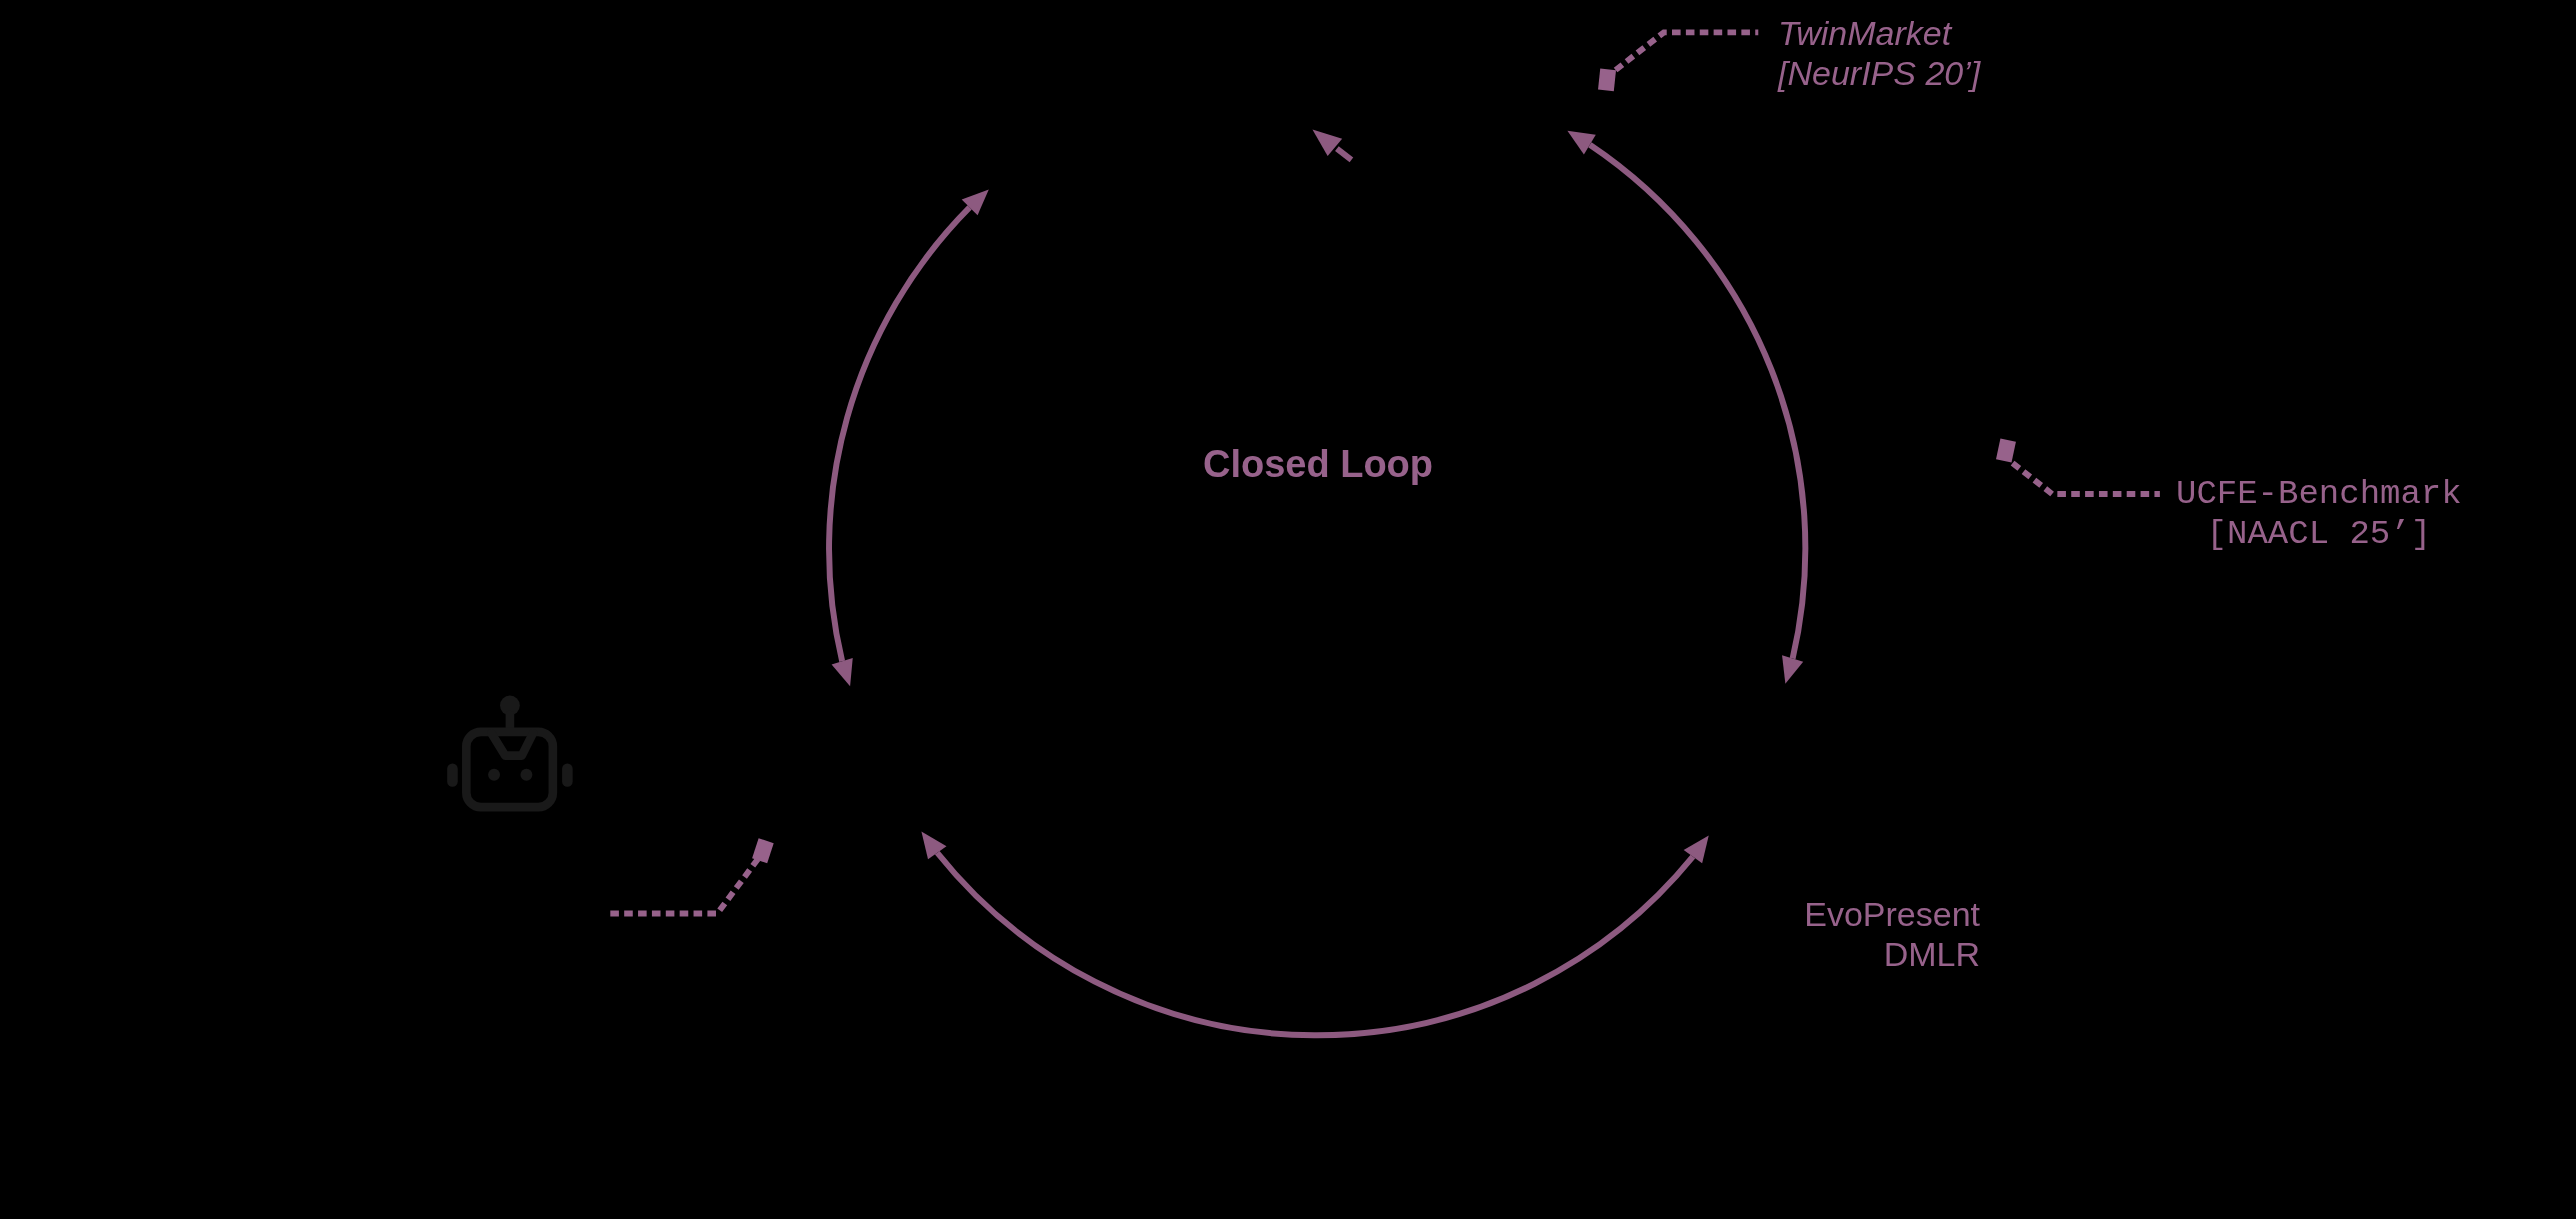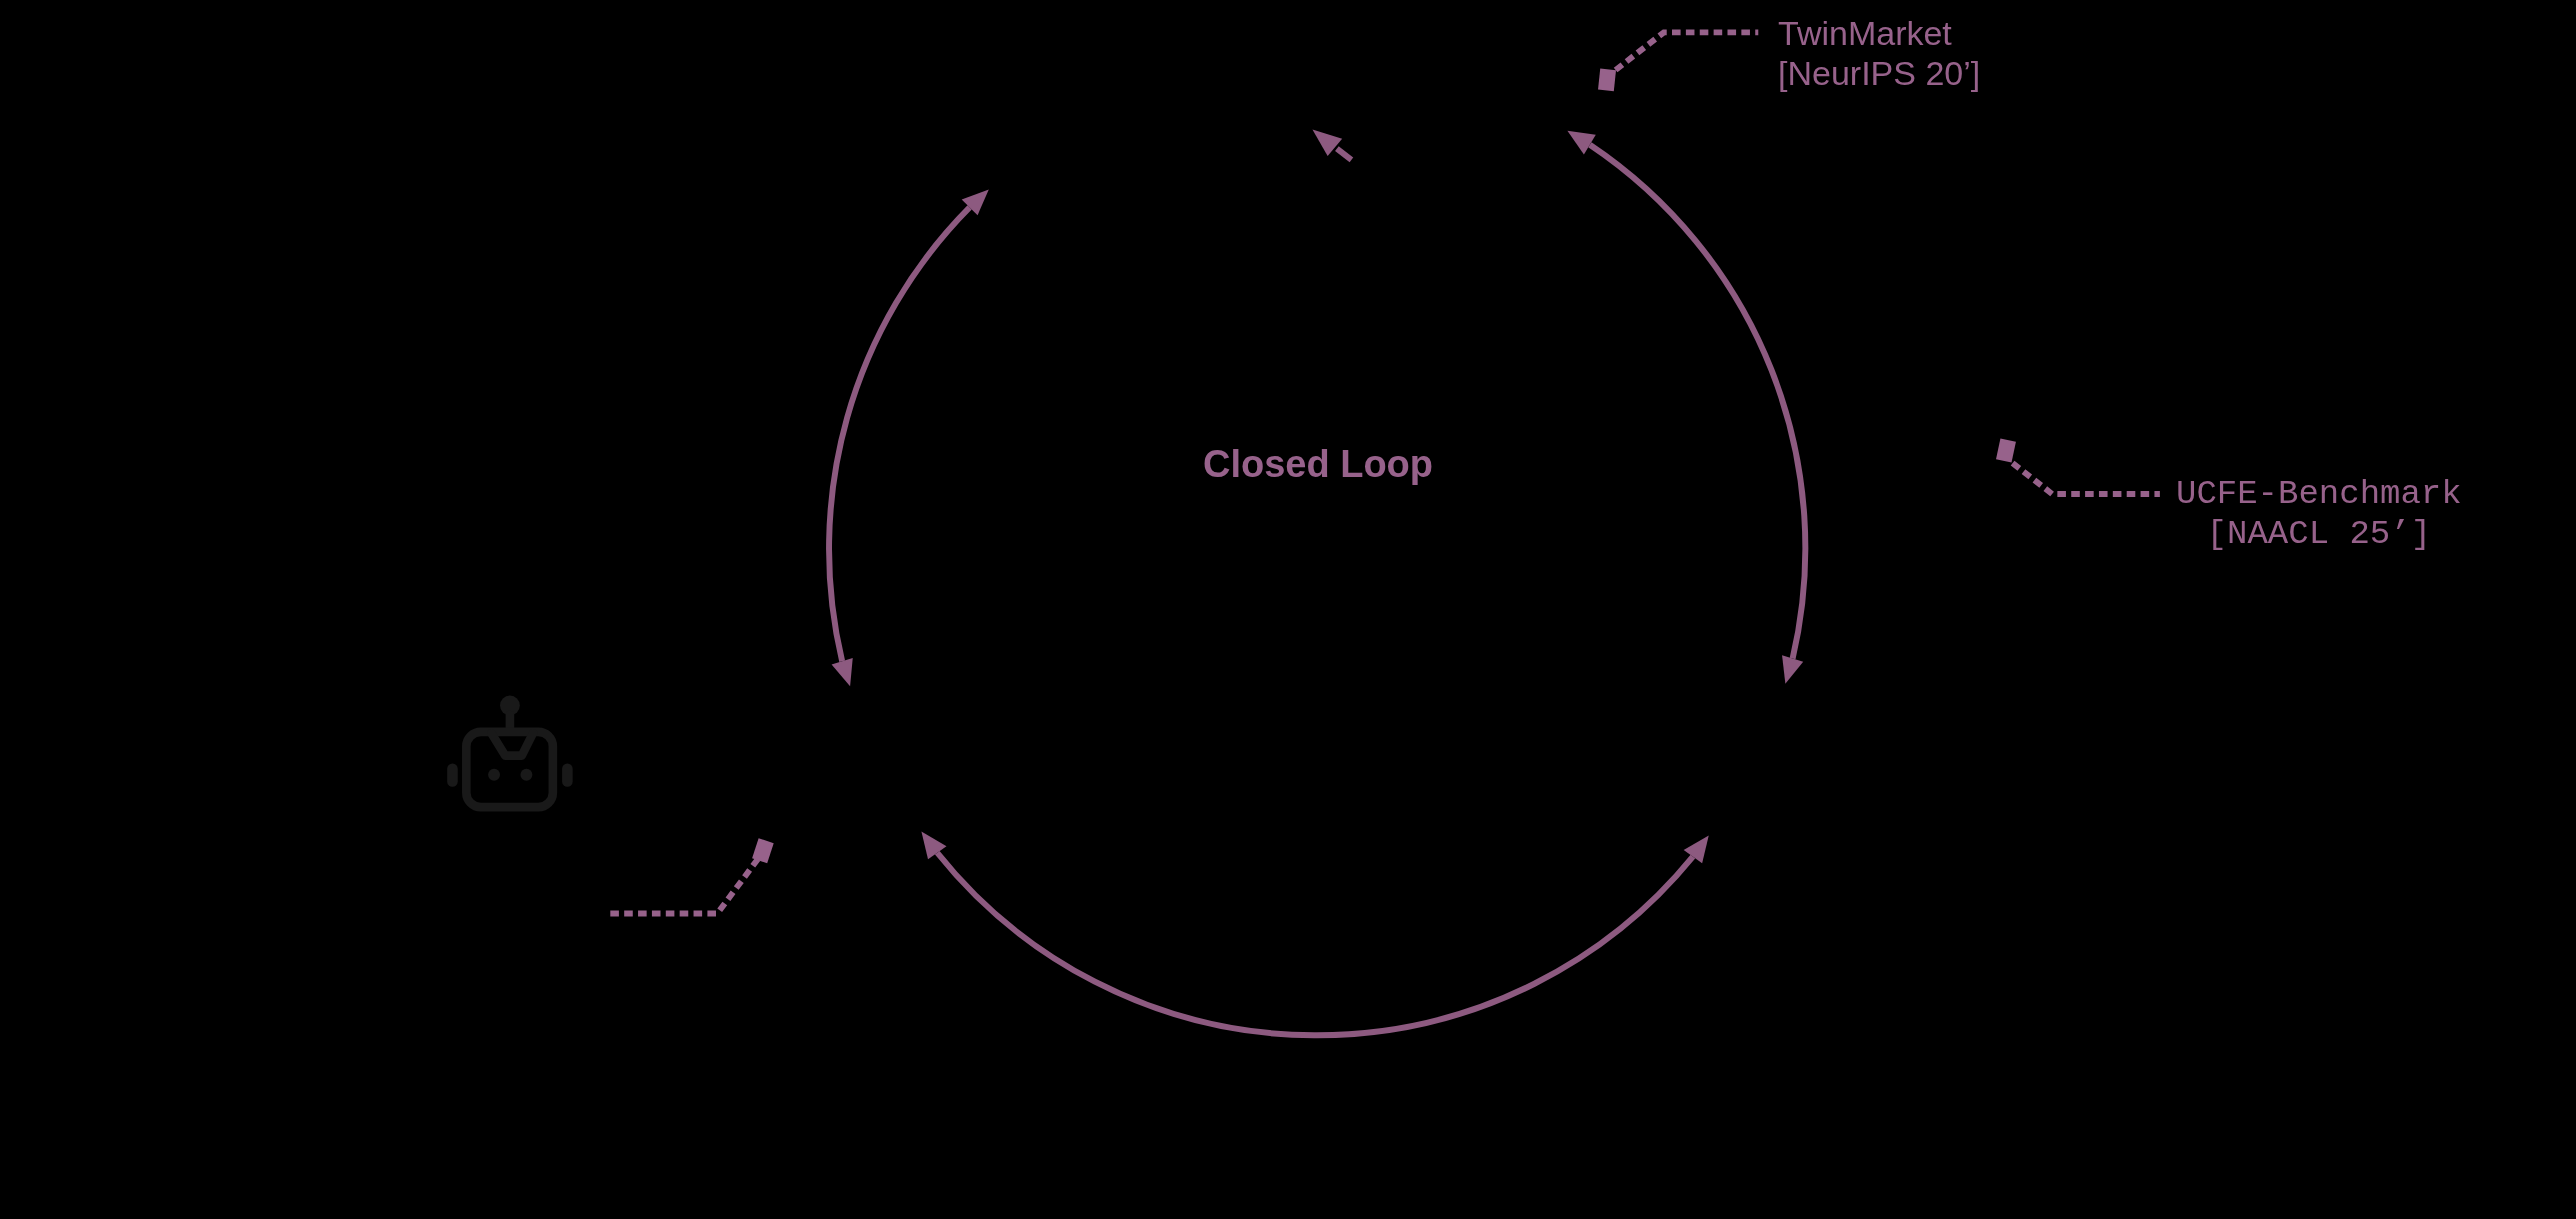--- a/index.html
+++ b/index.html
@@ -34,21 +34,21 @@
     text-align: center;
     white-space: nowrap;
   }
   .label {
     position: absolute;
     color: var(--accent, #97628b);
     font-size: 34px;
     line-height: 40px;
     white-space: nowrap;
   }
-  .label-twinmarket { left: 1778px; top: 13.2px; text-align: left; }
+  .label-twinmarket { left: 1778px; top: 13.2px; text-align: left; font-style: italic; }
   .label-ucfe { left: 2176px; top: 474px; text-align: center; font-family: Liberation Mono, monospace; }
   .label-evopresent { right: 596px; top: 894px; text-align: right; }
   .arc {
     stroke: var(--arc, #8d5a80);
     stroke-width: 9;
     fill: none;
   }
   .arrowhead { fill: var(--arc, #8d5a80); }
   .leader {
     stroke: var(--accent, #97628b);
@@ -122,15 +122,19 @@
   <div class="label label-twinmarket">
     <div>TwinMarket</div>
     <div>[NeurIPS 20’]</div>
   </div>
 
   <div class="label label-ucfe">
     <div>UCFE-Benchmark</div>
     <div>[NAACL 25’]</div>
   </div>
 
+  <div class="label label-evopresent">
+    <div>EvoPresent</div>
+    <div>DMLR</div>
+  </div>
 
 </div>
 
 
 </body></html>

